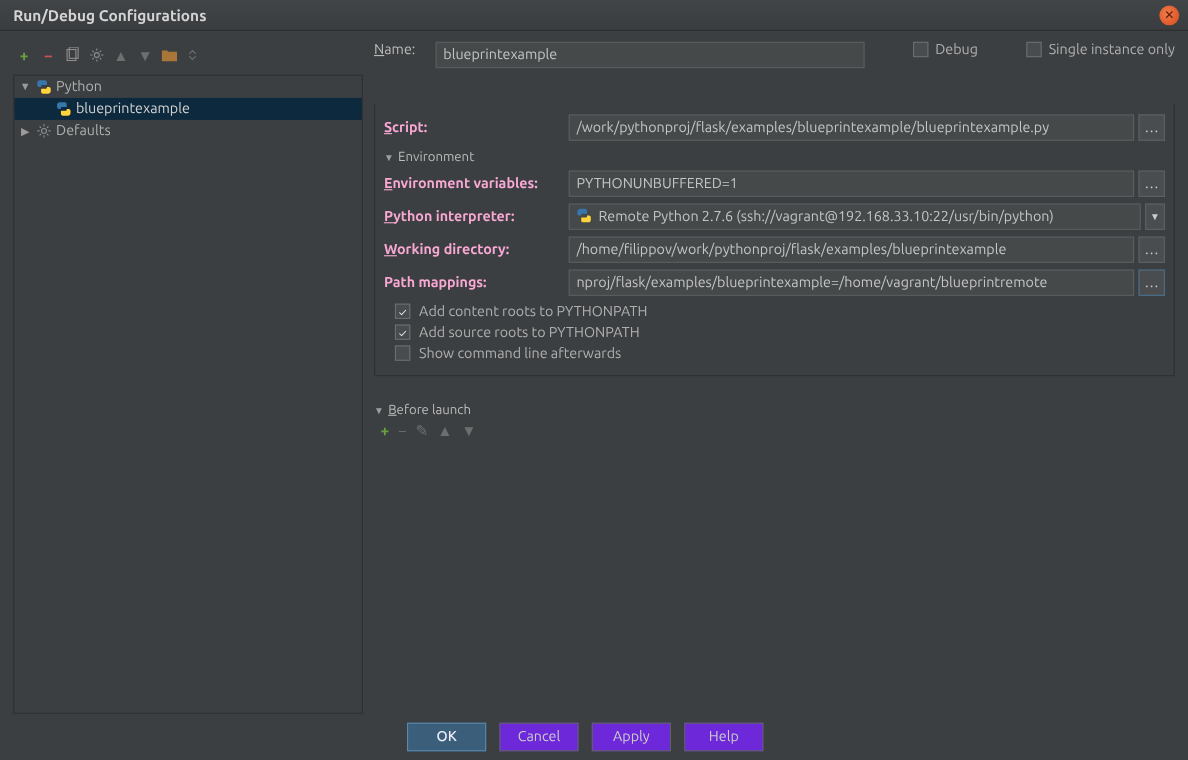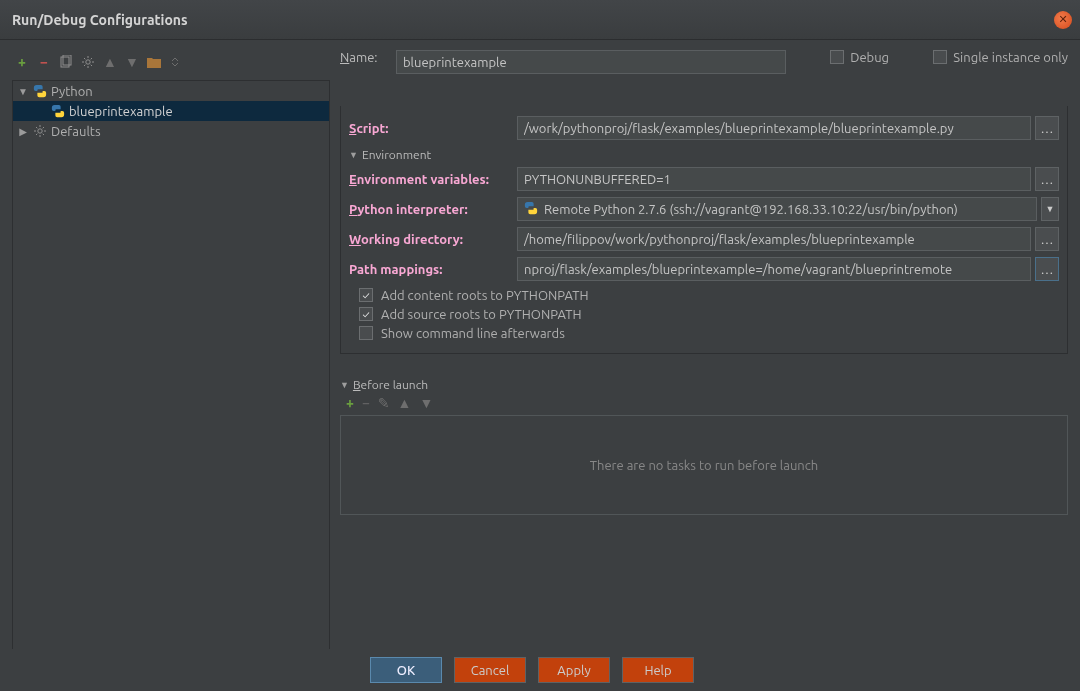--- a/index.html
+++ b/index.html
@@ -6,21 +6,21 @@
 body {
   font-family: Ubuntu, "Segoe UI", Arial, sans-serif;
   font-size: 13px;
   color: #b0b0b0;
   background: #3c3f41;
   width: 1080px;
   height: 691px;
   overflow: hidden;
 }
 .titlebar {
-  height: 40px;
+  height: 28px;
   background: linear-gradient(to bottom, #424548, #3a3d3f);
   display: flex;
   align-items: center;
   padding: 0 8px;
   border-bottom: 1px solid #2b2d2f;
 }
 .titlebar-title {
   font-weight: bold;
   color: #d4d4d4;
   font-size: 14px;
@@ -199,21 +199,21 @@
   position:absolute;
   bottom:0; left:0; right:0;
   height:42px;
   display:flex; align-items:center; justify-content:center;
   gap:12px;
   padding-right:16px;
   background:#3c3f41;
 }
 .btn {
   min-width:72px; height:26px;
-  background:#c2410c;
+  background:#6d28d9;
   border:1px solid #5e6264;
   color:#ccc;
   display:flex; align-items:center; justify-content:center;
   cursor:pointer;
   padding:0 12px;
 }
 .btn.primary {
   background:#3b5e7a;
   border-color:#5a89ad;
   color:#eef;
@@ -380,23 +380,20 @@
         <span class="tri">▼</span>
         <span><span class="ul">B</span><span>efore launch</span></span>
       </div>
       <div class="before-toolbar">
         <span class="ico green">+</span>
         <span class="ico dim">−</span>
         <span class="ico dim">✎</span>
         <span class="ico dim">▲</span>
         <span class="ico dim">▼</span>
       </div>
-      <div class="before-box">
-        <span>There are no tasks to run before launch</span>
-      </div>
     </div>
   </div>
 </div>
 
 <div class="footer">
   <div class="btn primary">OK</div>
   <div class="btn">Cancel</div>
   <div class="btn">Apply</div>
   <div class="btn">Help</div>
 </div>

